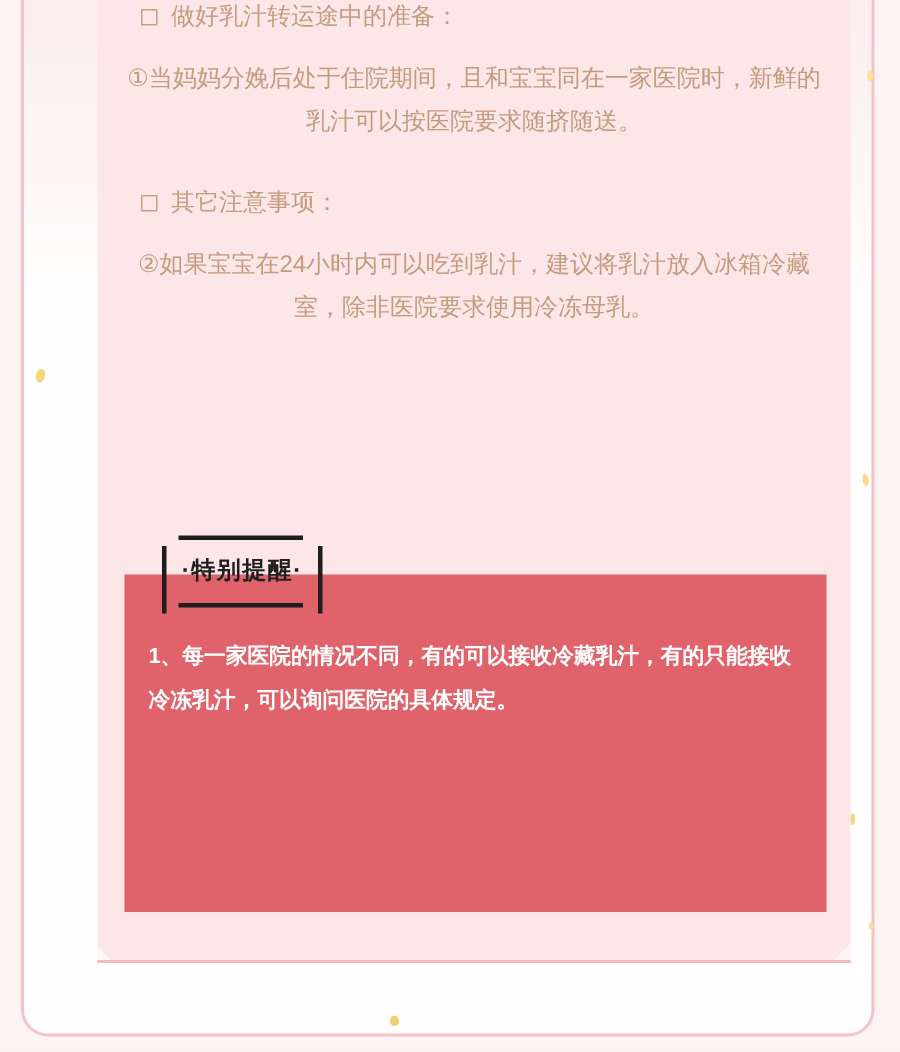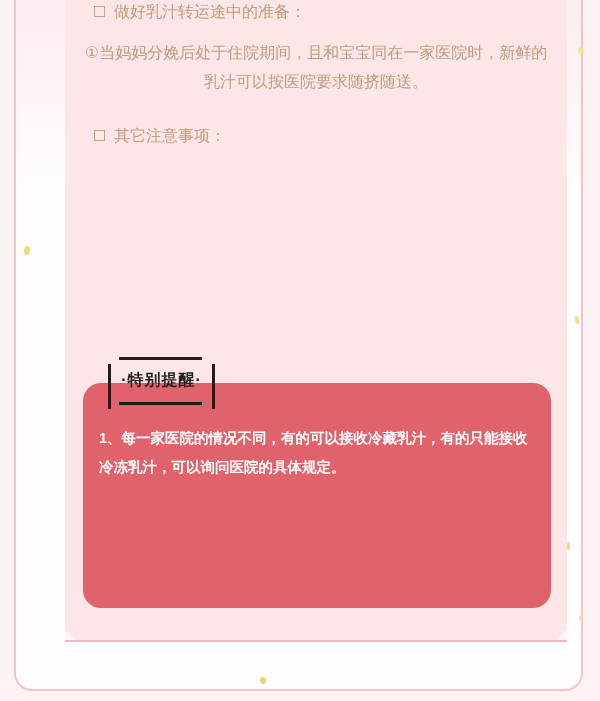--- a/index.html
+++ b/index.html
@@ -62,21 +62,20 @@
 
   
   .reminder-box{
     position:absolute;
     left:67px; top:403px;
     width:468px; height:225px;
     background:#e0626a;
     box-sizing:border-box;
     padding:41px 17px 0 16px;
     z-index:2;
-    border-radius:18px;
   }
   .reminder-box p{
     margin:0;
     color:#ffffff;
     font-size:14.5px;
     line-height:28.5px;
     font-weight:600;
   }
 
   
@@ -126,20 +125,21 @@
         <h2 class="sec-heading">
           <span class="sq"></span>
           <span>做好乳汁转运途中的准备：</span>
         </h2>
         <p>①当妈妈分娩后处于住院期间，且和宝宝同在一家医院时，新鲜的乳汁可以按医院要求随挤随送。</p>
 
         <h2 class="sec-heading gap">
           <span class="sq"></span>
           <span>其它注意事项：</span>
         </h2>
+        <p>②如果宝宝在24小时内可以吃到乳汁，建议将乳汁放入冰箱冷藏室，除非医院要求使用冷冻母乳。</p>
       </div>
     </div>
 
     <div class="reminder-box">
       <p>1、每一家医院的情况不同，有的可以接收冷藏乳汁，有的只能接收冷冻乳汁，可以询问医院的具体规定。</p>
     </div>
 
     <div class="badge">
       <span class="bl top"></span>
       <span class="bl bottom"></span>

